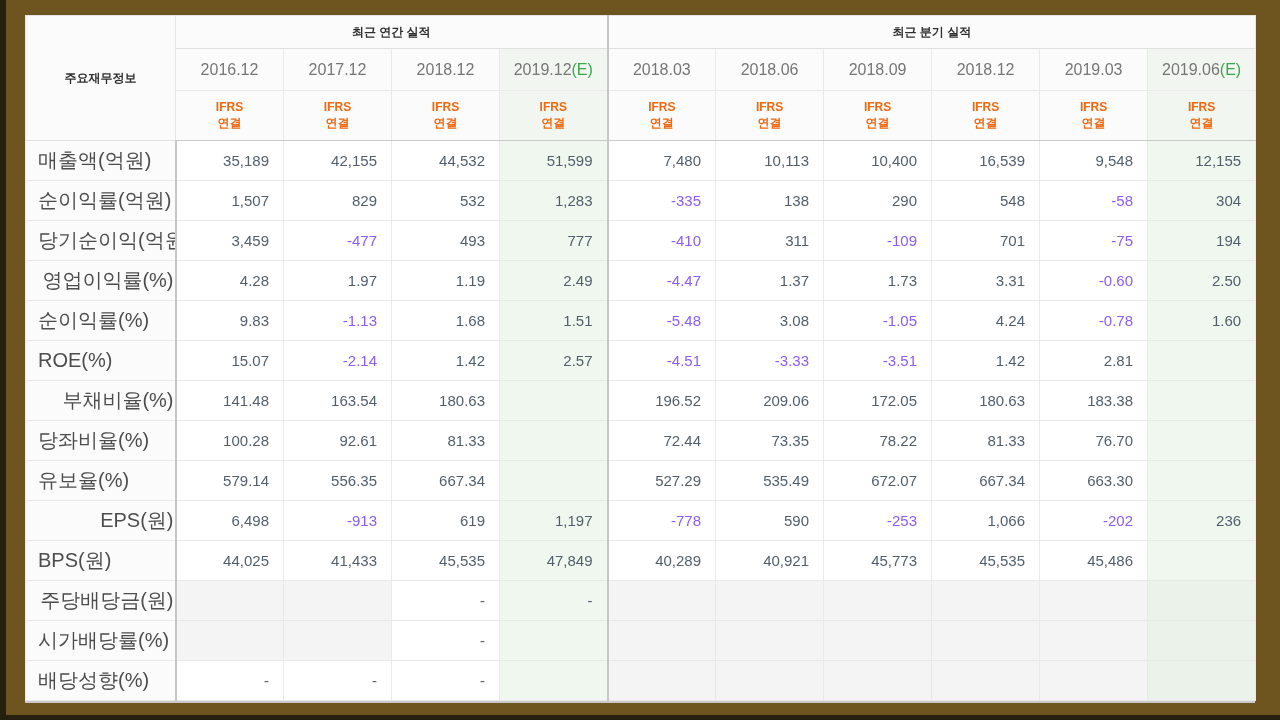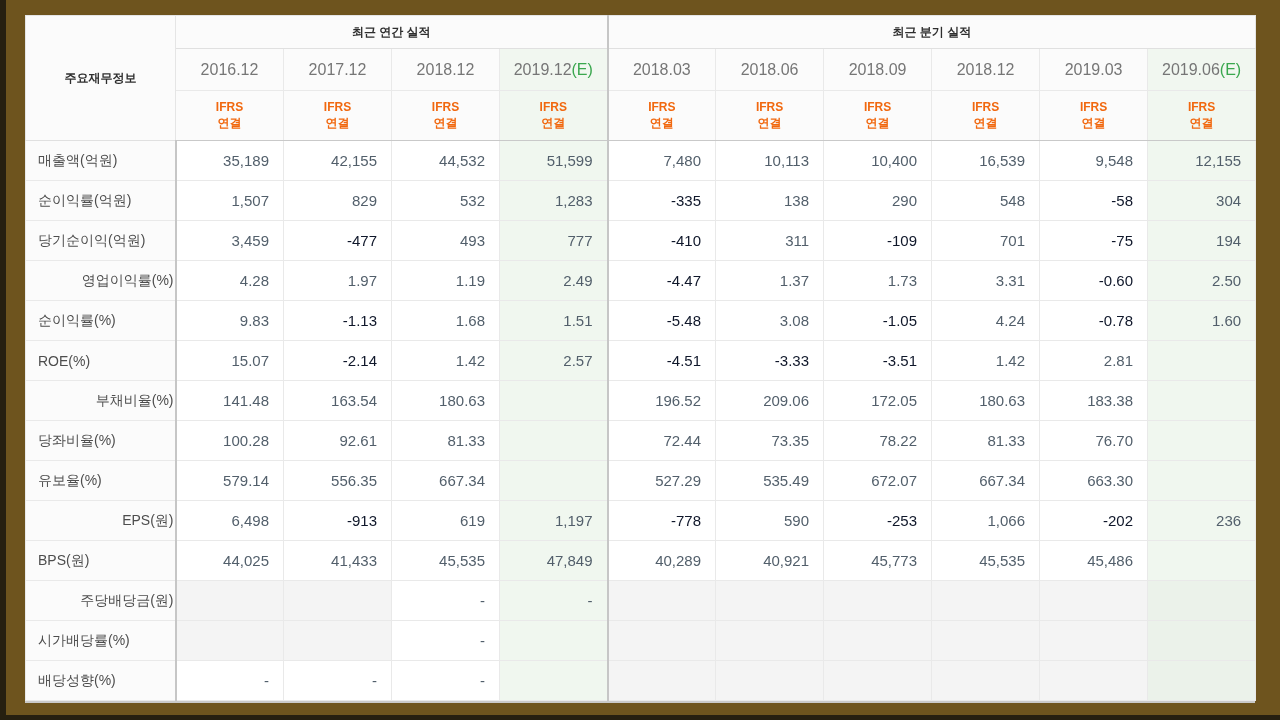--- a/index.html
+++ b/index.html
@@ -36,28 +36,28 @@
     text-align:center;border:1px solid #e9e9e9;border-bottom:1px solid #c9c9c9;
     line-height:1.3;
   }
   th.corner{
     background:#fbfbfb;color:#444;font-size:15px;font-weight:bold;text-align:center;
     border:1px solid #e9e9e9;border-right:2px solid #c6c6c6;border-bottom:1px solid #c9c9c9;
   }
 
   
   tbody th.rowlabel{
-    height:40px;background:#fbfbfb;color:#4d4d4d;font-size:14px;font-weight:normal;
+    height:40px;background:#fbfbfb;color:#4d4d4d;font-size:20px;font-weight:normal;
     text-align:left;padding-left:12px;border:1px solid #e9e9e9;border-right:2px solid #c6c6c6;
   }
   tbody td{
     height:40px;background:#ffffff;color:#525f6b;font-size:15px;
     text-align:right;padding-right:14px;border:1px solid #e9e9e9;
   }
-  tbody td.neg{color:#0f172a;padding-left:18px;}
+  tbody td.neg{color:#8b5cf6;padding-left:18px;}
   tbody td.shade{background:#f4f4f4;}
   .est{background:#f0f7ef !important;}
   th.est{background:#f1f7f0 !important;}
   tbody td.shade.est{background:#ebf2ea !important;}
   .sec{border-left:2px solid #c6c6c6 !important;}
   tr.grp th,tr.grp td{border-top:1px solid #c9c9c9;text-align:right;}
 </style>
 </head>
 <body>
 

